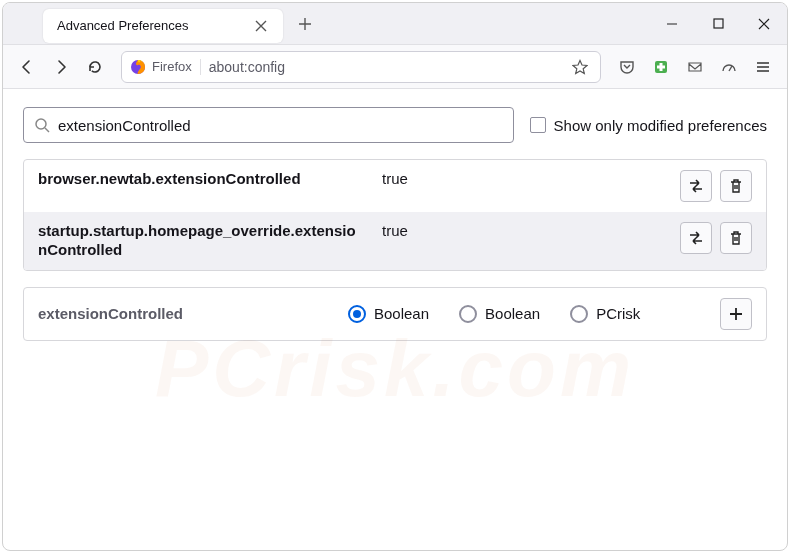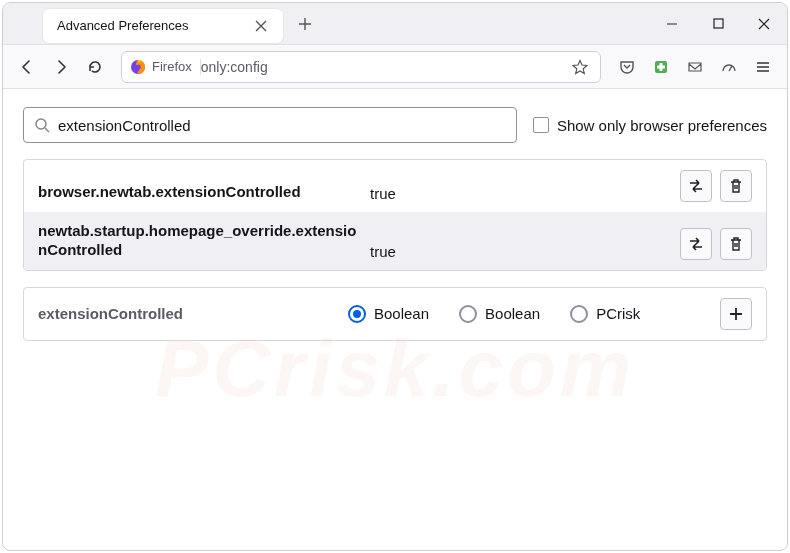--- a/index.html
+++ b/index.html
@@ -60,20 +60,21 @@
 .addr-bar {
   flex: 1;
   display: flex;
   align-items: center;
   background: #fff;
   border: 1px solid #cfcfd8;
   border-radius: 6px;
   height: 32px;
   margin: 0 8px;
   padding: 0 8px;
+  gap: 8px;
 }
 .identity { display: flex; align-items: center; gap: 6px; padding-right: 8px; border-right: 1px solid #e0e0e4; }
 .ff-logo { width: 16px; height: 16px; }
 .identity-text { font-size: 13px; color: #5b5b66; }
 .addr-url { font-size: 14px; color: #5b5b66; flex: 1; }
 .star-btn { width: 24px; height: 24px; display:flex; align-items:center; justify-content:center; cursor:pointer; }
 .content { padding: 18px 20px; position: relative; }
 .search-row { display: flex; align-items: center; gap: 16px; margin-bottom: 16px; }
 .search-box {
   flex: 1;
@@ -102,24 +103,24 @@
   cursor: pointer;
   background: #fff;
 }
 .prefs-table {
   border: 1px solid #d7d7db;
   border-radius: 4px;
   overflow: hidden;
 }
 .pref-row {
   display: flex;
-  align-items: flex-end;
+  align-items: flex-start;
   padding: 10px 14px;
   min-height: 48px;
-  gap: 12px;
+  gap: 24px;
 }
 .pref-row.alt { background: #f0f0f4; }
 .pref-name { font-weight: 700; font-size: 15px; color: #15141a; width: 320px; word-break: break-word; line-height: 1.25; }
 .pref-value { font-weight: 400; font-size: 15px; color: #15141a; flex: 1; }
 .row-actions { display: flex; gap: 8px; }
 .icon-btn {
   width: 32px; height: 32px;
   border: 1px solid #c0c0c8;
   border-radius: 4px;
   display: flex; align-items: center; justify-content: center;
@@ -219,21 +220,21 @@
     </div>
     <div class="addr-bar">
       <div class="identity">
         <svg class="ff-logo" viewBox="0 0 16 16">
           <circle cx="8" cy="8" r="7" fill="#7542e5"></circle>
           <path d="M8 1 C12 1 15 4 15 8 C15 12 12 15 8 15 C7 15 8 12 10 10 C12 8 10 5 8 6 C6 7 5 4 8 1 Z" fill="#ff9100"></path>
           <path d="M8 1 C11 1 14 3 15 7 C15 5 13 2 10 2 C10 4 8 4 8 1 Z" fill="#ffde00"></path>
         </svg>
         <span class="identity-text">Firefox</span>
       </div>
-      <span class="addr-url">only:config</span>
+      <span class="addr-url">about:config</span>
       <span class="star-btn">
         <svg width="16" height="16" viewBox="0 0 16 16">
             <path d="M8 1.5 L10 6 L15 6.5 L11.2 9.8 L12.3 14.5 L8 12 L3.7 14.5 L4.8 9.8 L1 6.5 L6 6 Z" stroke="#555" stroke-width="1.2" fill="none"></path>
           </svg>
       </span>
     </div>
     <div class="tb-btn">
       <svg viewBox="0 0 16 16">
           <path d="M2 3 H14 V8 A6 6 0 0 1 2 8 Z" stroke="#555" stroke-width="1.4" fill="none"></path>
           <path d="M5 6 L8 9 L11 6" stroke="#555" stroke-width="1.4" fill="none"></path>
@@ -268,21 +269,21 @@
     <div class="search-row">
       <div class="search-box">
         <svg width="16" height="16" viewBox="0 0 16 16">
             <circle cx="7" cy="7" r="5" stroke="#888" stroke-width="1.5" fill="none"></circle>
             <path d="M11 11 L15 15" stroke="#888" stroke-width="1.5"></path>
           </svg>
         <input type="text" value="extensionControlled" style="">
       </div>
       <label class="check-row">
         <span class="checkbox"></span>
-        <span>Show only browser preferences</span>
+        <span>Show only modified preferences</span>
       </label>
     </div>
 
     <div class="prefs-table">
       <div class="pref-row">
         <div class="pref-name">browser.newtab.extensionControlled</div>
         <div class="pref-value">true</div>
         <div class="row-actions">
           <div class="icon-btn">
             <svg viewBox="0 0 18 18">
@@ -291,21 +292,21 @@
               </svg>
           </div>
           <div class="icon-btn">
             <svg viewBox="0 0 18 18">
                 <path d="M4 5 H14 M7 5 V3 H11 V5 M6 5 V15 H12 V5 M8 8 V12 M10 8 V12" stroke="#222" stroke-width="1.4" fill="none"></path>
               </svg>
           </div>
         </div>
       </div>
       <div class="pref-row alt">
-        <div class="pref-name">newtab.startup.homepage_override.extensionControlled</div>
+        <div class="pref-name">startup.startup.homepage_override.extensionControlled</div>
         <div class="pref-value">true</div>
         <div class="row-actions">
           <div class="icon-btn">
             <svg viewBox="0 0 18 18">
                 <path d="M3 6 H12 M12 6 L9 3 M12 6 L9 9" stroke="#222" stroke-width="1.6" fill="none"></path>
                 <path d="M15 12 H6 M6 12 L9 9 M6 12 L9 15" stroke="#222" stroke-width="1.6" fill="none"></path>
               </svg>
           </div>
           <div class="icon-btn">
             <svg viewBox="0 0 18 18">

